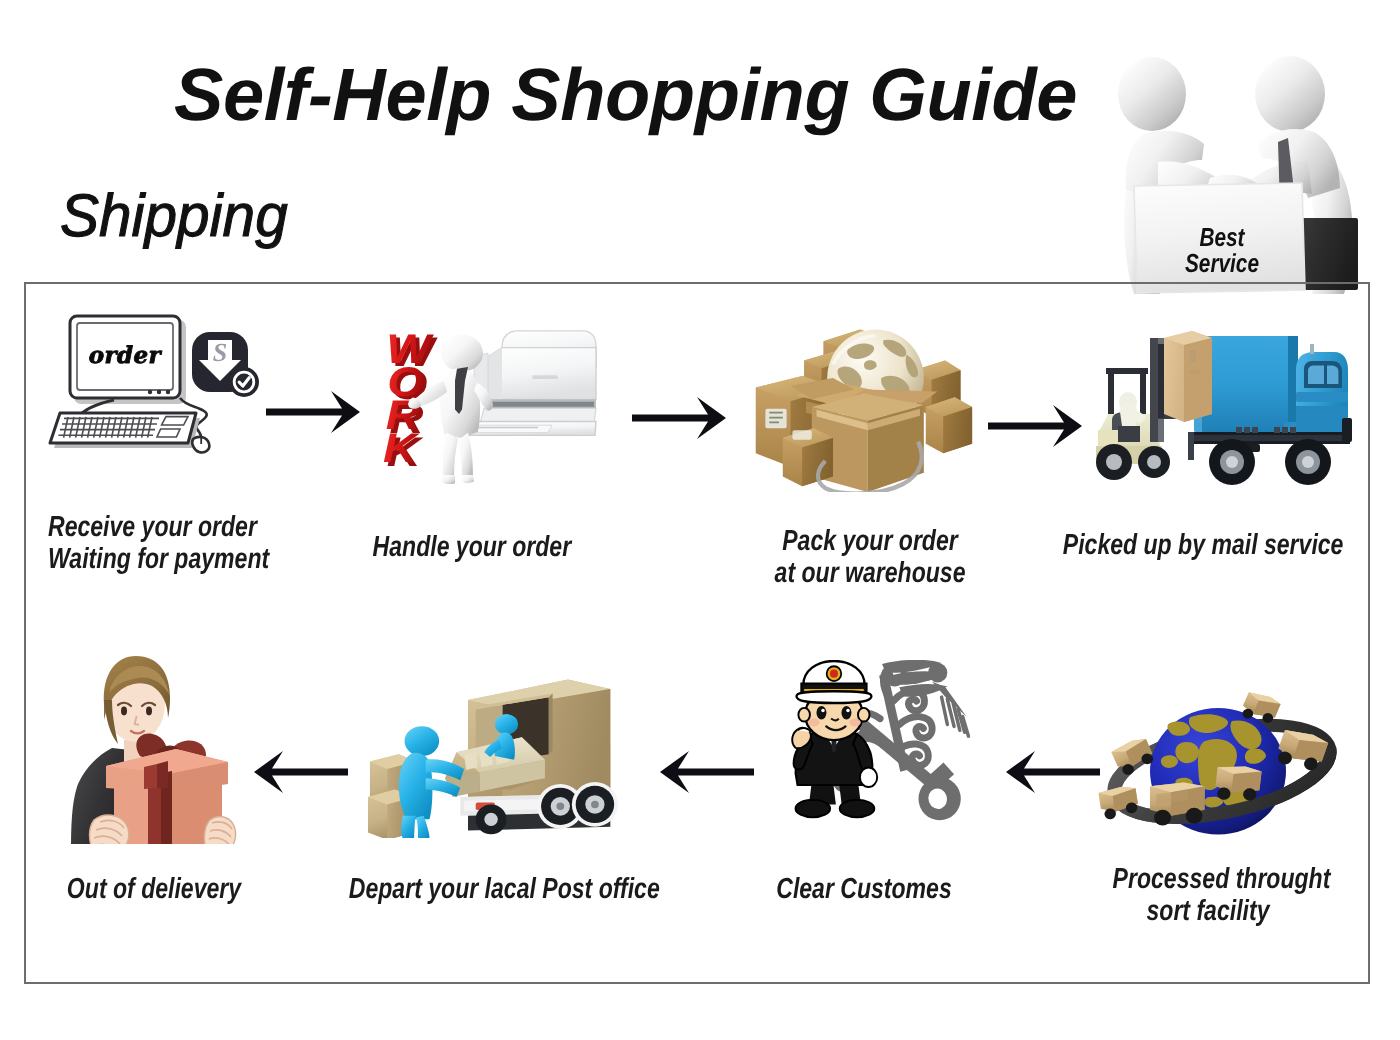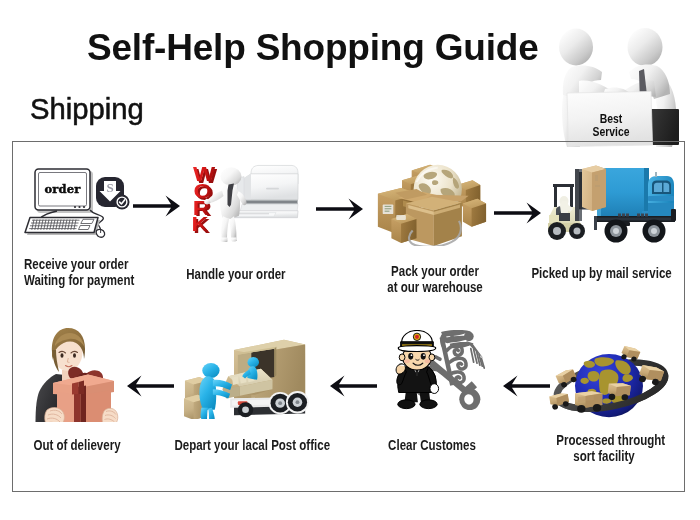--- a/index.html
+++ b/index.html
@@ -1,19 +1,19 @@
 <!DOCTYPE html>
 <html><head>
 <meta charset="utf-8">
 <style>
   html,body{margin:0;padding:0;}
   body{width:700px;height:520px;background:#fff;overflow:hidden;
        -webkit-font-smoothing:antialiased;
        font-family:"Liberation Sans",sans-serif;color:#111;}
-  .page{position:relative;width:700px;height:520px;}
+  .page{position:relative;width:700px;height:520px;font-style:italic;}
   .title{position:absolute;left:87px;top:27px;font-size:37px;font-weight:bold;letter-spacing:-0.2px;}
   .subtitle{position:absolute;left:30px;top:92px;font-size:30px;font-weight:normal;
             -webkit-text-stroke:0.55px #111;color:#111;
             transform:scaleX(0.975);transform-origin:left top;}
   .hero{position:absolute;left:544px;top:18px;width:150px;height:132px;}
   .flowbox{position:absolute;left:12px;top:141px;width:673px;height:351px;
            border:1.5px solid #6d6d6d;box-sizing:border-box;}
   .step{position:absolute;}
   .caption{position:absolute;text-align:center;font-size:14.5px;font-weight:bold;color:#1b1b1b;
            line-height:16.2px;transform:scaleX(0.795);transform-origin:center top;white-space:nowrap;}
@@ -84,21 +84,21 @@
         <path d="M23 75 L107 73.5 L108.5 127 L24.5 128.5 Z" fill="url(#signG)" stroke="#e6e6e6" stroke-width="0.8"></path>
       </g>
     </svg>
     <div class="signtext">
       <div>Best</div>
       <div>Service</div>
     </div>
   </div>
   <div class="flowbox"></div>
 
-  <div class="step" style="left:20px;top:163px;width:115px;height:80px;">
+  <div class="step" style="left:20px;top:152px;width:115px;height:80px;">
     <svg width="115" height="80" viewBox="0 0 115 80">
       <g>
 
         <rect x="17" y="8" width="56" height="42" rx="3.5" fill="#c4c4c4"></rect>
         <rect x="15" y="6" width="55" height="41" rx="3.5" fill="#ffffff" stroke="#2d2d33" stroke-width="1.5"></rect>
         <rect x="18.5" y="9.5" width="48" height="33.5" rx="1.5" fill="#fff" stroke="#6a6a70" stroke-width="0.9"></rect>
         <text class="screentext" x="42.5" y="29.5" text-anchor="middle">order</text>
         <circle cx="55" cy="44" r="1.1" fill="#2d2d33"></circle>
         <circle cx="59.5" cy="44" r="1.1" fill="#2d2d33"></circle>
         <circle cx="64" cy="44" r="1.1" fill="#2d2d33"></circle>

